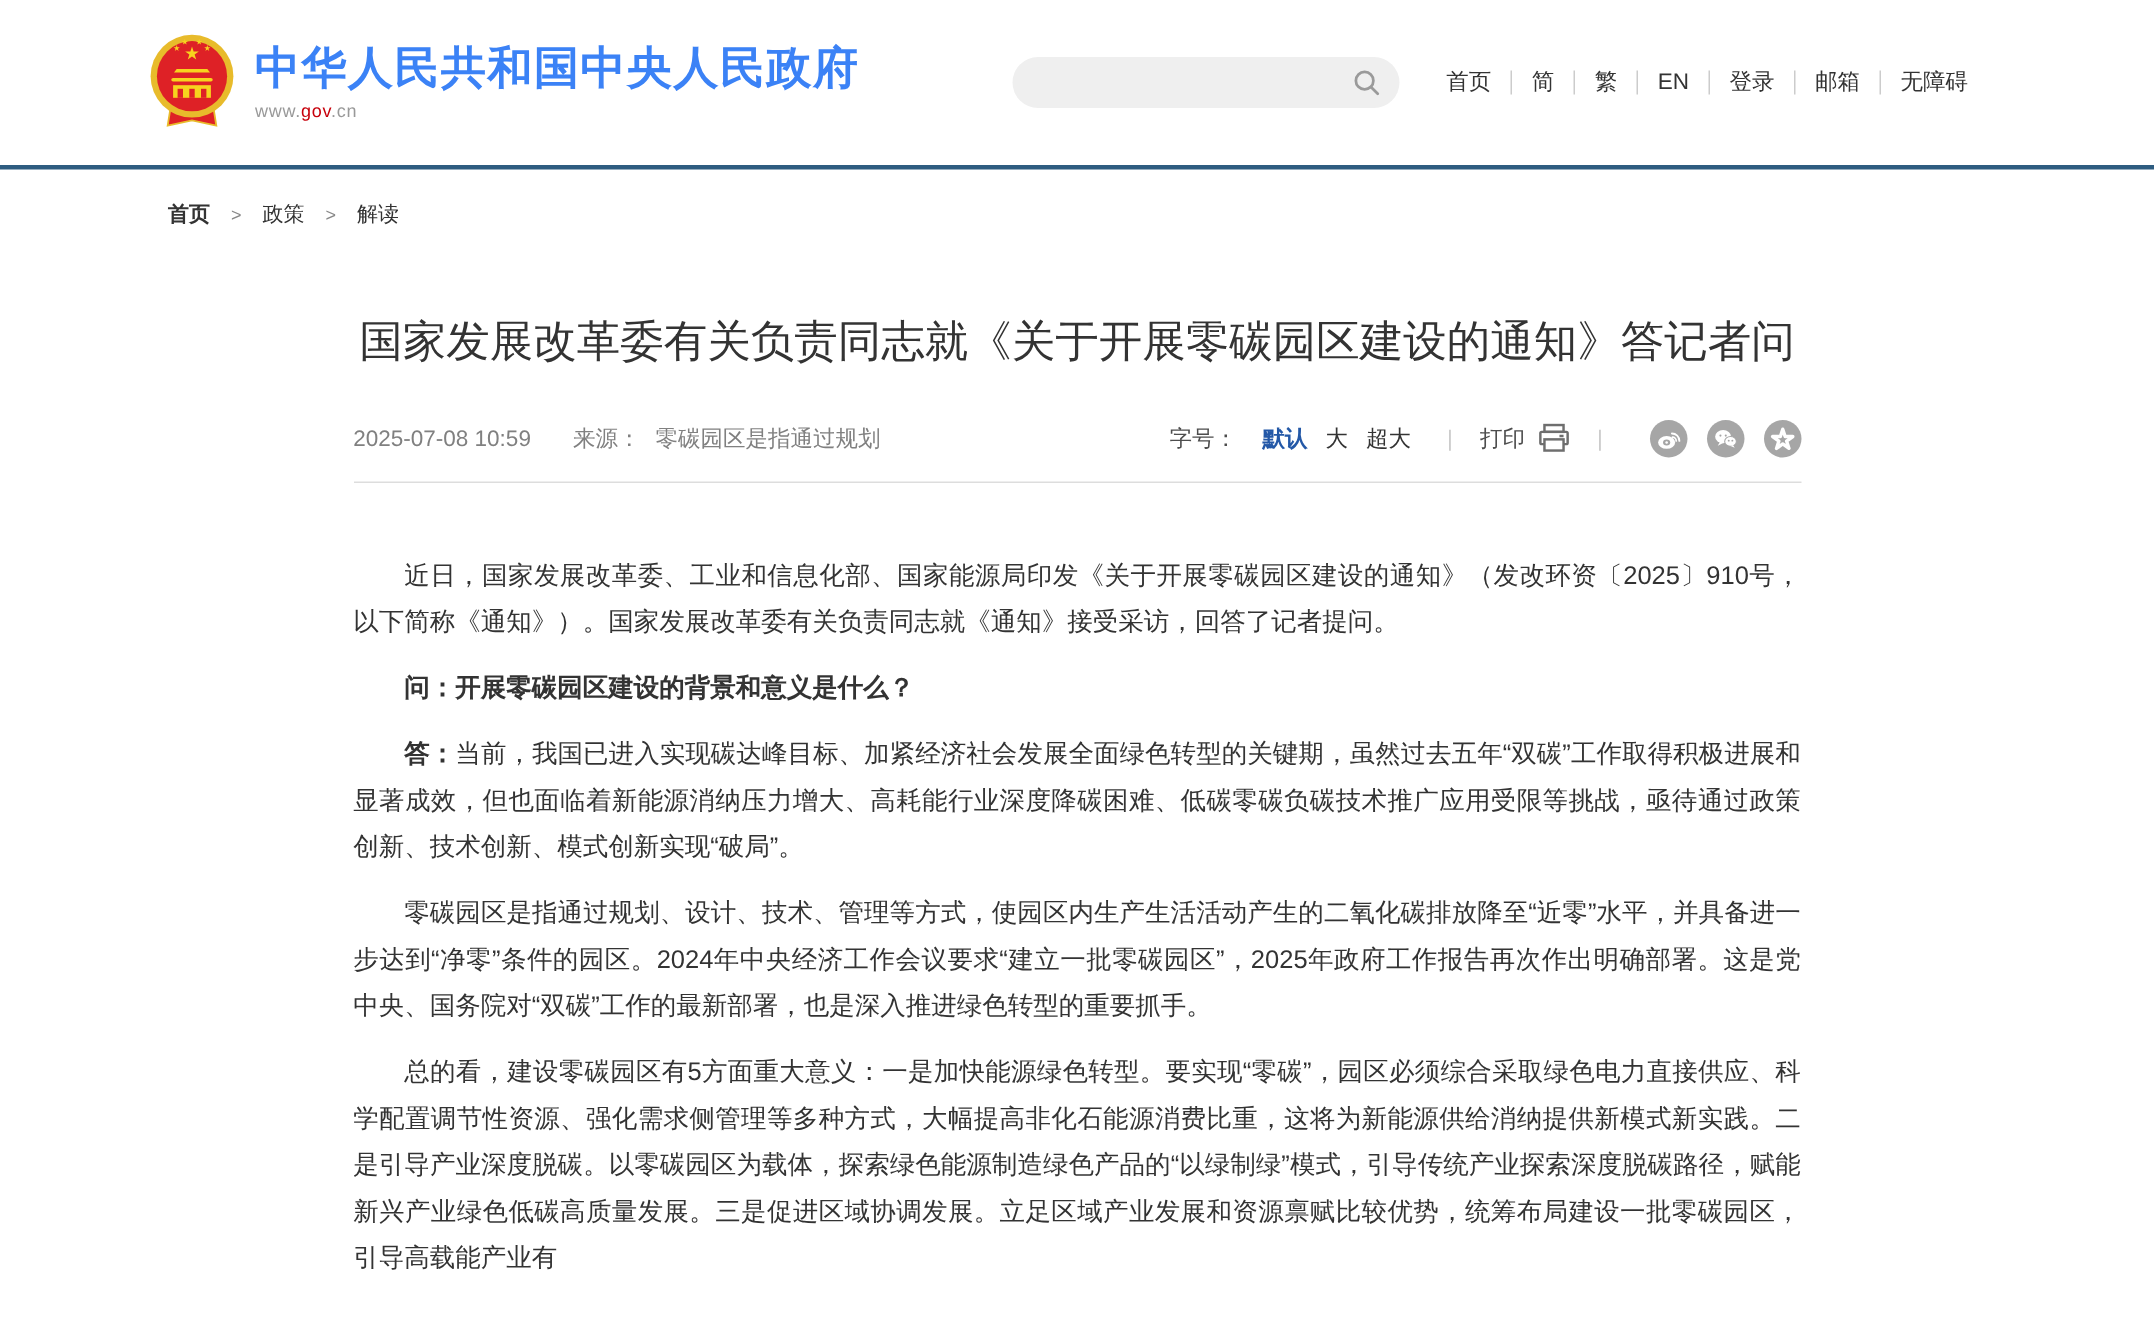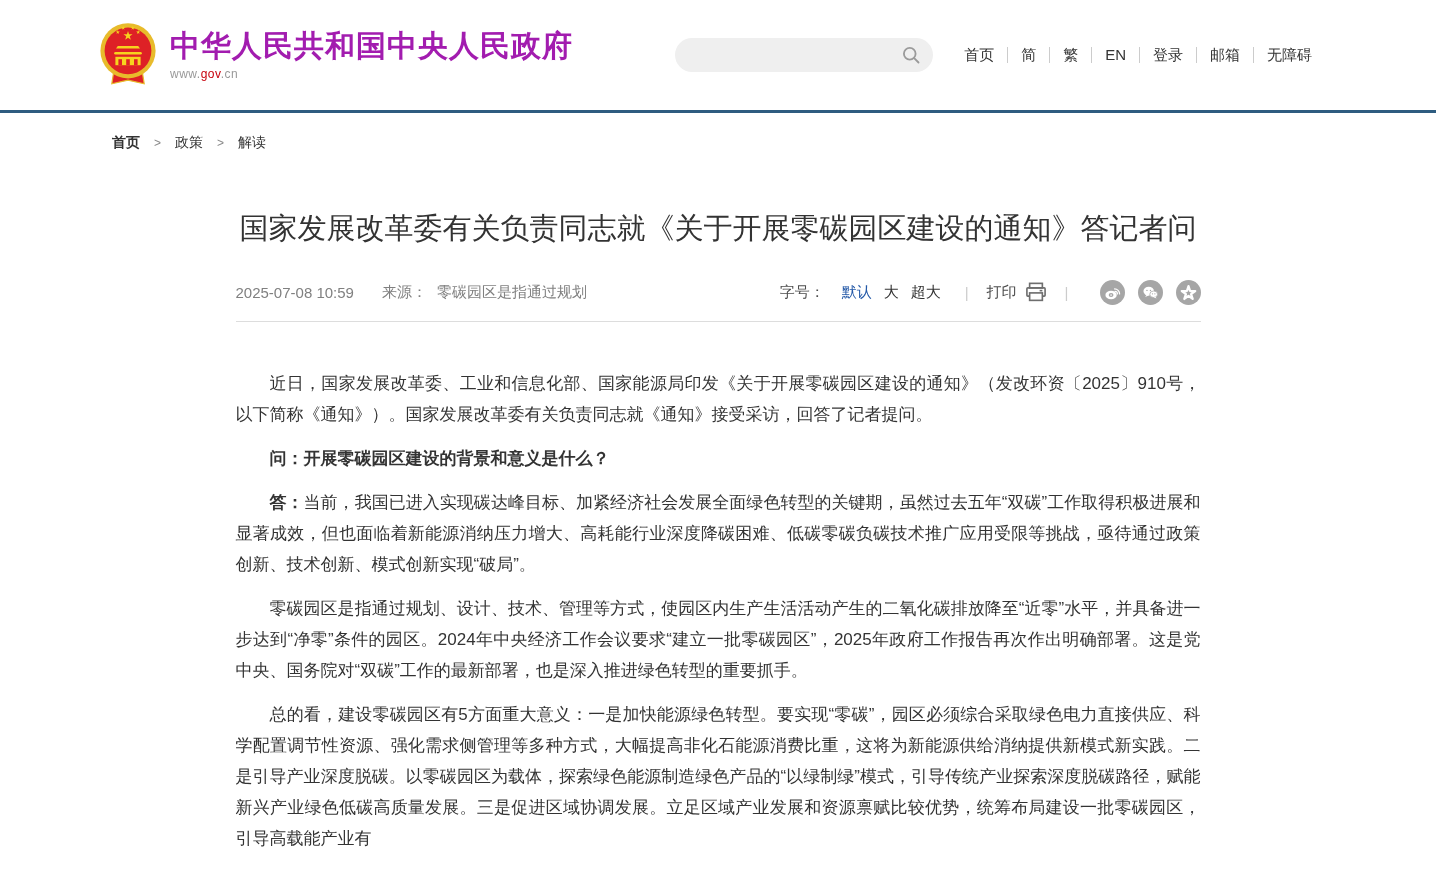--- a/index.html
+++ b/index.html
@@ -6,21 +6,21 @@
   html,body { width:1436px; height:879px; overflow:hidden; background:#fff;
               font-family:"Liberation Sans", sans-serif; }
 
   
   .header { height:113px; border-bottom:3px solid #2e5c80; display:flex;
             align-items:center; justify-content:space-between;
             padding:0 111px 0 98px; background:#fff; }
   .brand { display:flex; align-items:center; cursor:pointer; }
   .emblem { width:60px; height:66px; margin-right:12px; flex:0 0 auto; }
   .brand-text { display:flex; flex-direction:column; }
-  .site-title { color:#a21caf; font-size:30px; font-weight:bold; letter-spacing:1px; line-height:1.1; }
+  .site-title { color:#3b82f6; font-size:30px; font-weight:bold; letter-spacing:1px; line-height:1.1; }
   .site-url { font-size:12px; margin-top:5px; color:#999; letter-spacing:.5px; }
   .site-url .red { color:#c7000b; }
   .header-right { display:flex; align-items:center; }
   .search-box { width:258px; height:34px; background:#efefef; border-radius:17px;
                 display:flex; align-items:center; padding:0 12px 0 16px; margin-right:18px; }
   .search-box input { flex:1; border:none; outline:none; background:transparent;
                       font-size:14px; color:#333; font-family:inherit; }
   .search-icon { width:20px; height:20px; cursor:pointer; }
   .topnav { display:flex; align-items:center; font-size:15px; color:#333; }
   .topnav .nav-item { padding:0 13px; cursor:pointer; border-left:1px solid #ccc; line-height:16px; white-space:nowrap; }
@@ -37,21 +37,21 @@
   .article-title { margin-top:52px; text-align:center; font-size:29px; color:#333;
                    font-weight:400; line-height:1.72; }
   .meta-row { margin-top:26px; display:flex; justify-content:space-between; align-items:center;
               padding-bottom:16px; border-bottom:1px solid #ddd; }
   .meta-left { font-size:15px; color:#808080; display:flex; align-items:center; }
   .meta-date { margin-right:28px; }
   .meta-source-label { margin-right:10px; }
   .meta-right { display:flex; align-items:center; font-size:15px; color:#4d4d4d; }
   .fs-label { margin-right:6px; }
   .fs-option { margin:0 6px; cursor:pointer; color:#333; }
-  .fs-option.active { color:#2358a7; font-weight:normal;margin-left:11px; }
+  .fs-option.active { color:#2358a7; font-weight:bold;margin-left:11px; }
   .tool-sep { color:#ccc; margin:0 18px; }
   .print-group { display:flex; align-items:flex-end; cursor:pointer; }
   .print-label { margin-right:8px; color:#4d4d4d; }
   .printer-icon { width:22px; height:20px; }
   .share-group { display:flex; align-items:center; }
   .share-circle { width:25px; height:25px; border-radius:50%; background:#a6a6a6;
                   margin-left:13px; display:flex; align-items:center; justify-content:center; cursor:pointer; }
   .share-circle svg { width:17px; height:17px; }
 
   .article-body { margin-top:46px; font-size:17px; line-height:31px; color:#333;

